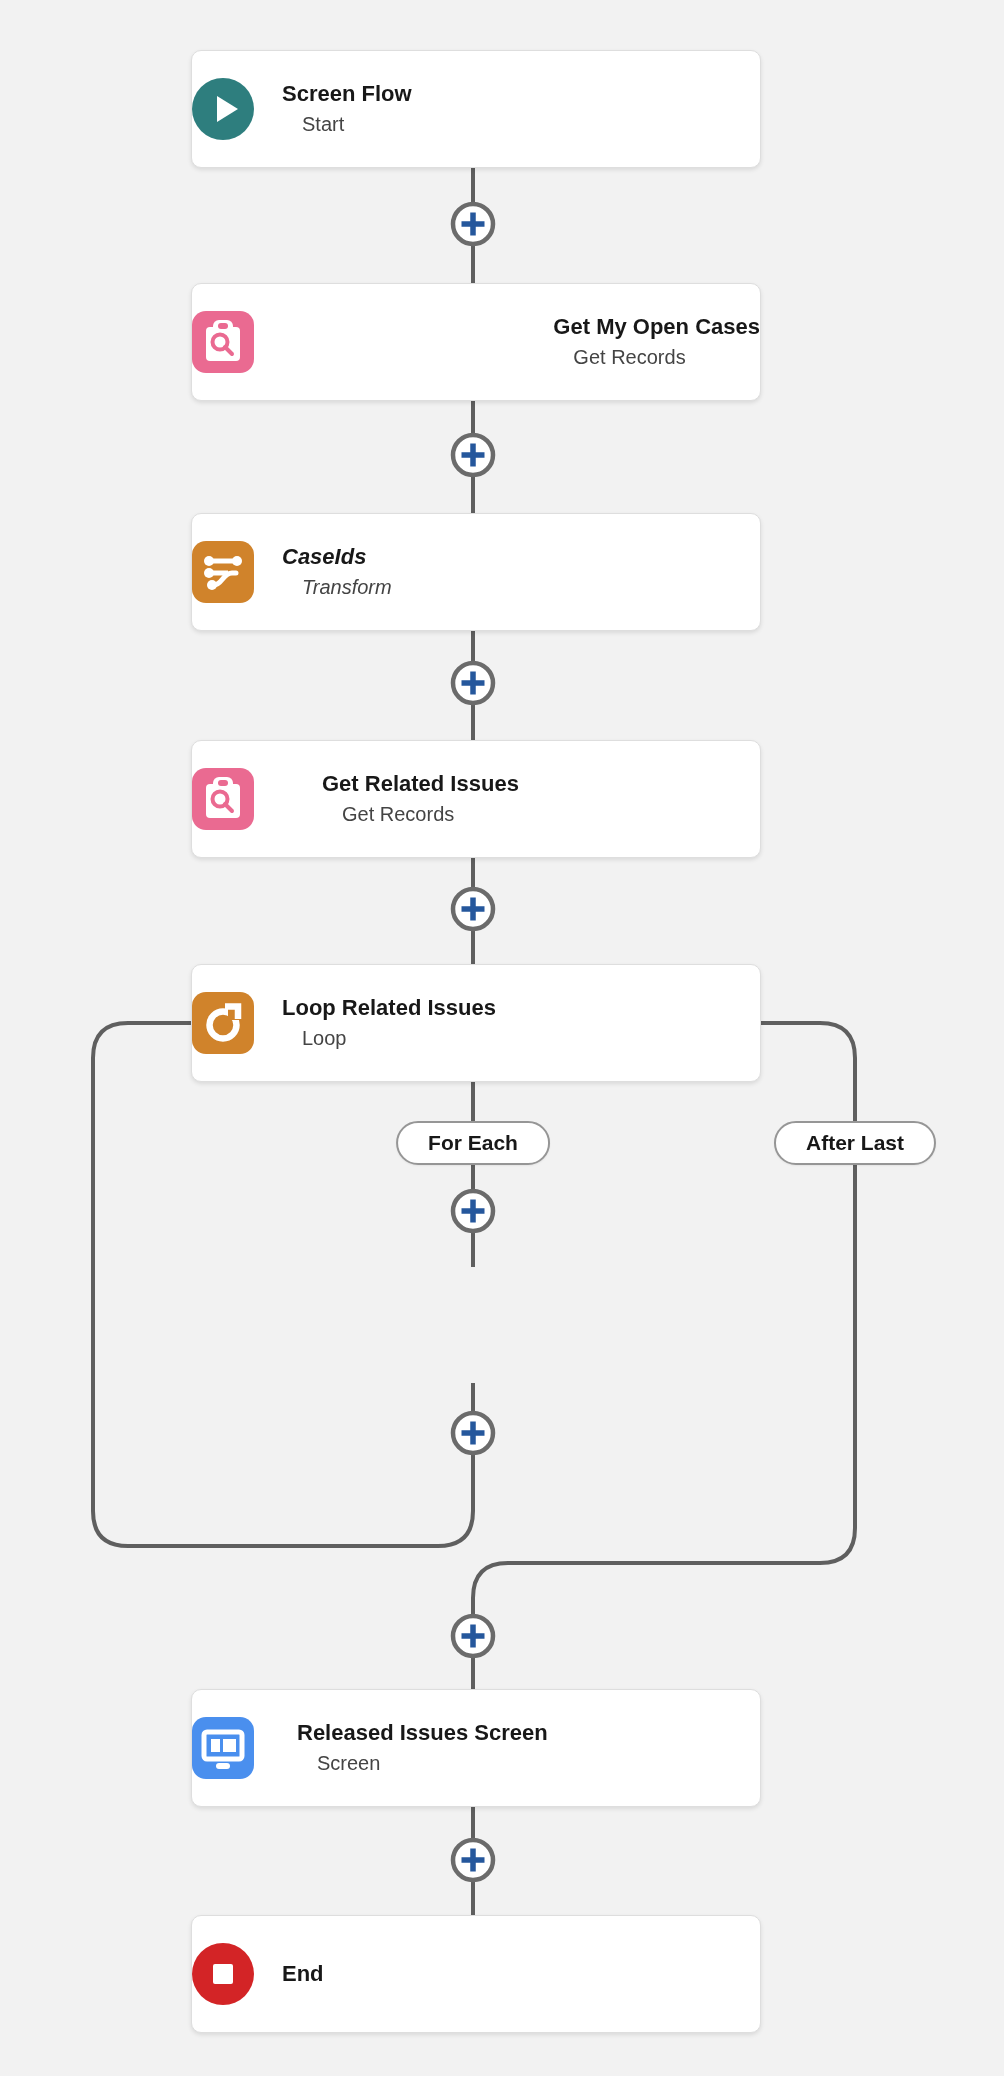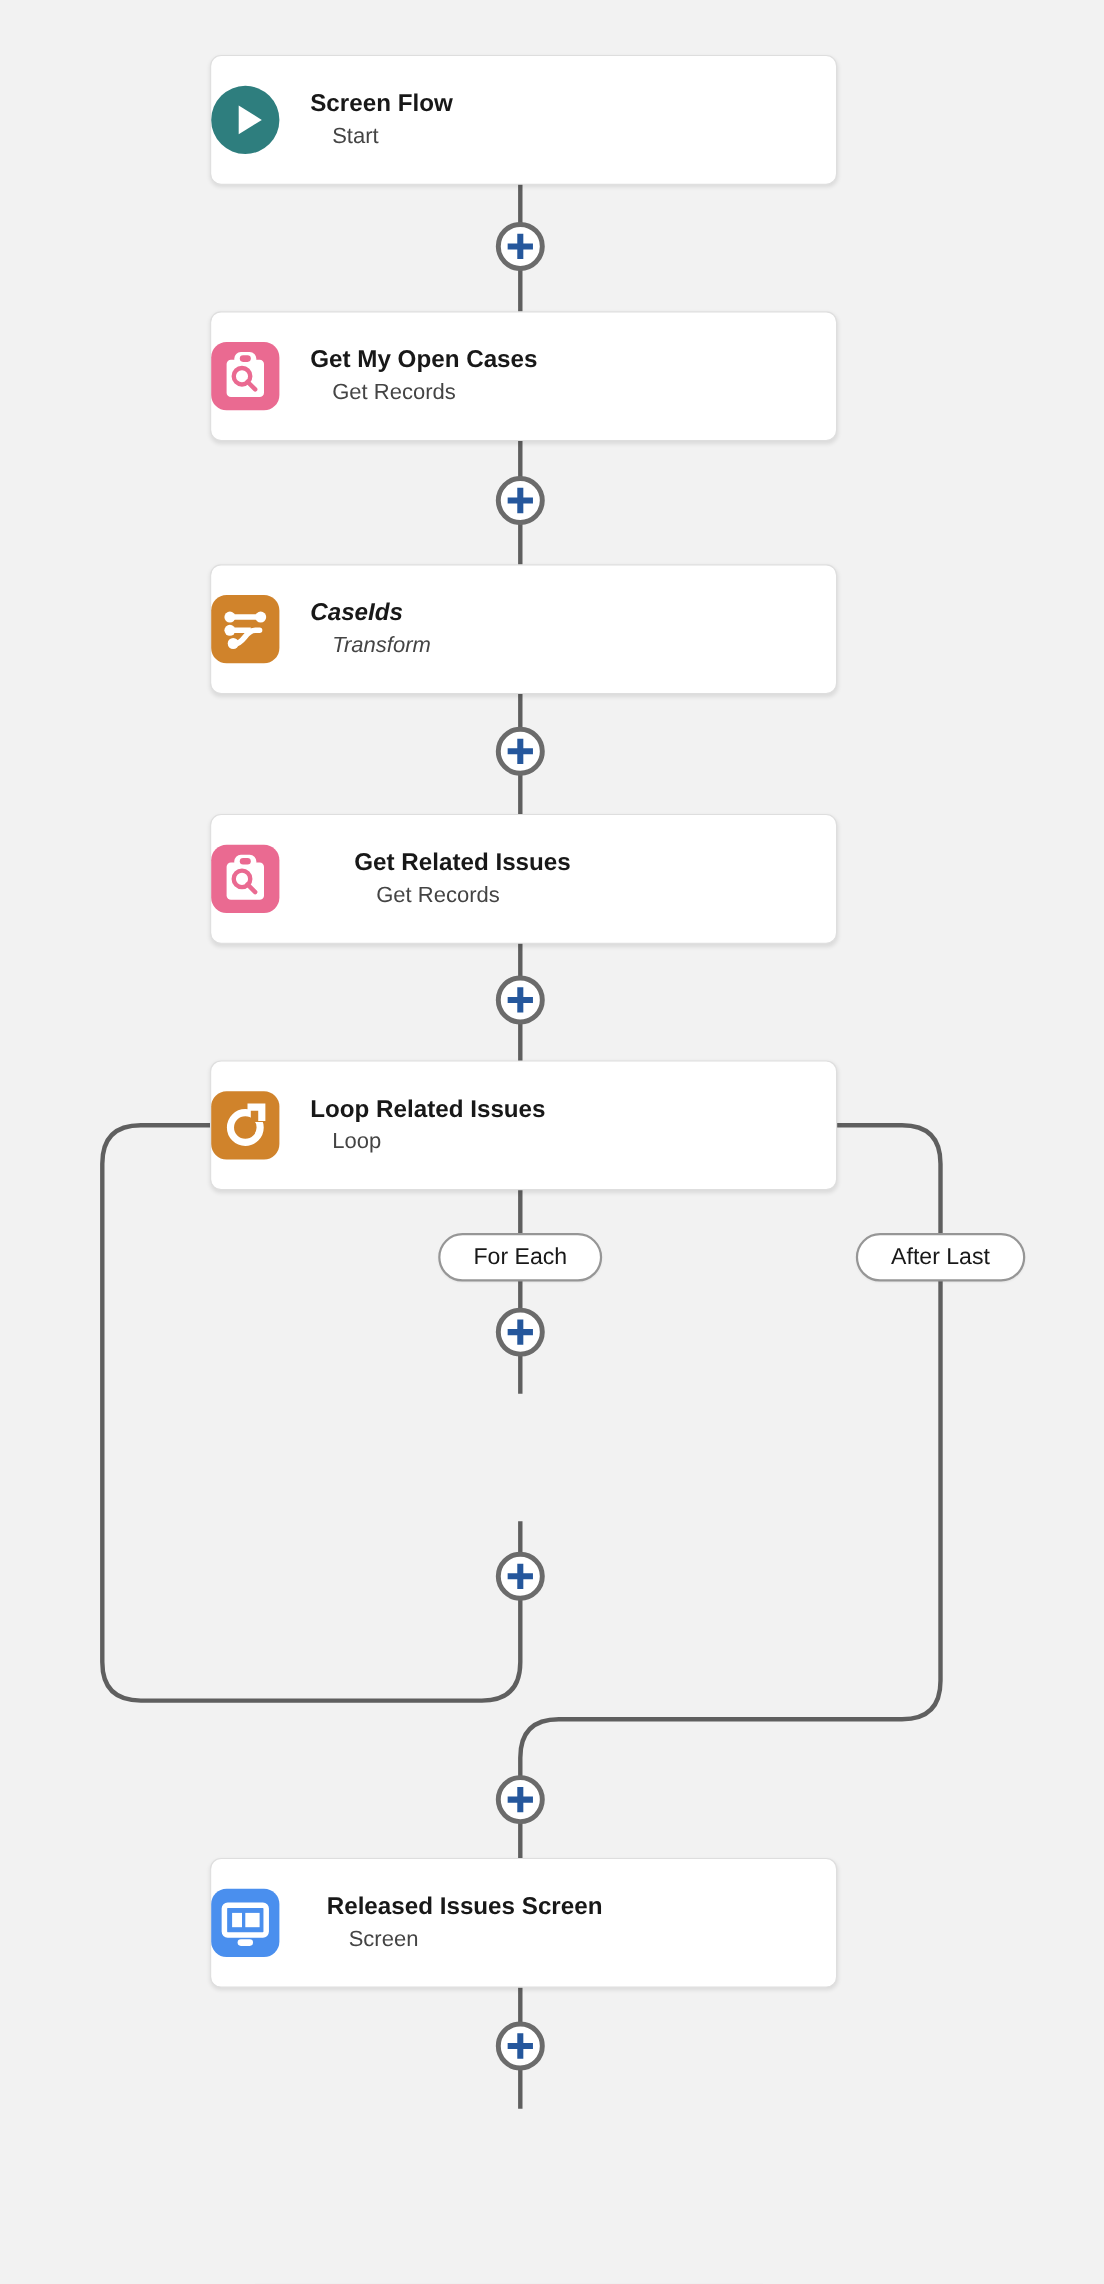--- a/index.html
+++ b/index.html
@@ -85,28 +85,28 @@
     transform:translateX(-50%);
     background:#ffffff;
     border:2px solid #969696;
     border-radius:23px;
     display:flex;
     align-items:center;
     justify-content:center;
     padding:0 30px;
     box-sizing:border-box;
     font-size:21px;
-    font-weight:normal;
+    font-weight:bold;
     color:#181818;
     white-space:nowrap;
     box-shadow:0 1px 2px rgba(0,0,0,0.06);
   }
   
   .pos-n0{top:50px;}
-  .pos-n1{top:283px;}
+  .pos-n1{top:283px;justify-content:space-between;}
   .pos-n2{top:513px;font-style:italic;}
   .pos-n3{top:740px;gap:40px;}
   .pos-n4{top:964px;}
   .pos-n5{top:1265px;}
   .pos-n6{top:1689px;gap:15px;}
   .pos-n7{top:1915px;}
   
   .pos-p0{left:450px;top:201px;}
   .pos-p1{left:450px;top:432px;}
   .pos-p2{left:450px;top:660px;}
@@ -280,14 +280,25 @@
     </div>
   </div>
 
   <button class="plus-btn pos-p7">
     <svg width="46" height="46" viewBox="0 0 46 46">
       <circle cx="23" cy="23" r="20" fill="#ffffff" stroke="#6b6b6b" stroke-width="4.5"></circle>
       <path d="M23 11.5 V34.5 M11.5 23 H34.5" stroke="#25579c" stroke-width="5.5"></path>
     </svg>
   </button>
 
+  <div class="node-card pos-n7">
+    <div class="node-icon shape-circle" style="background-color: rgb(211, 36, 38);">
+      <svg width="62" height="62" viewBox="0 0 62 62">
+        <rect x="21" y="21" width="20" height="20" rx="2" fill="#ffffff"></rect>
+      </svg>
+    </div>
+    <div class="node-text">
+      <span class="node-title">End</span>
+
+    </div>
+  </div>
 
 </div>
 
 </body></html>

